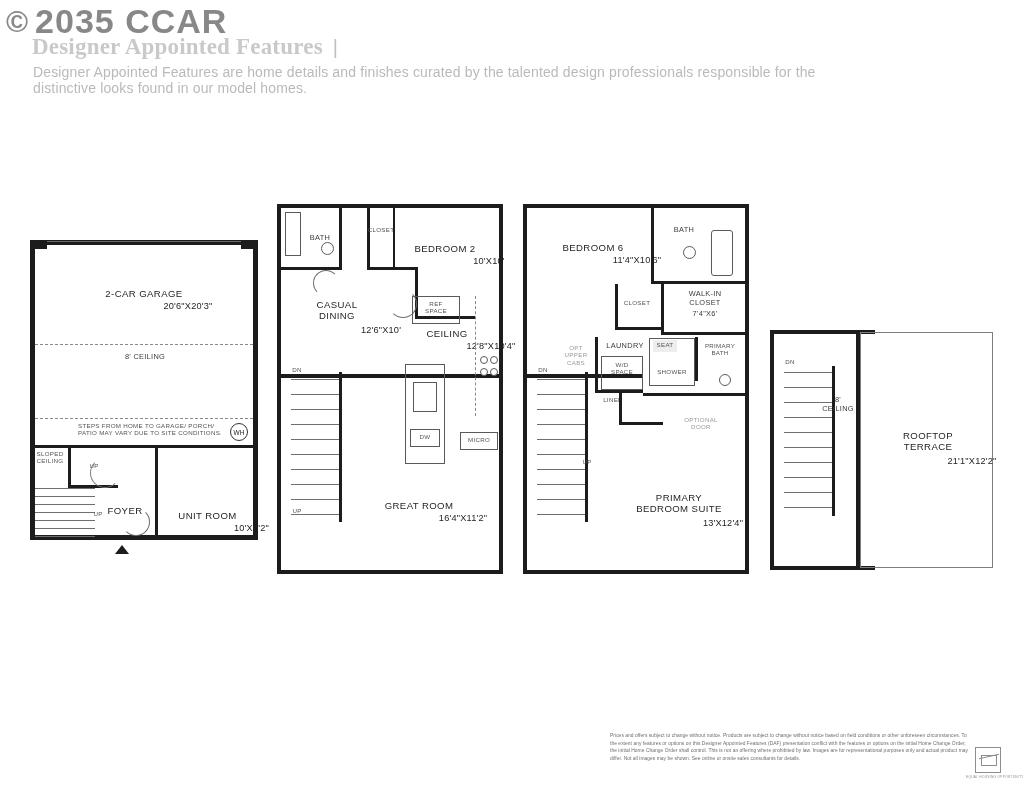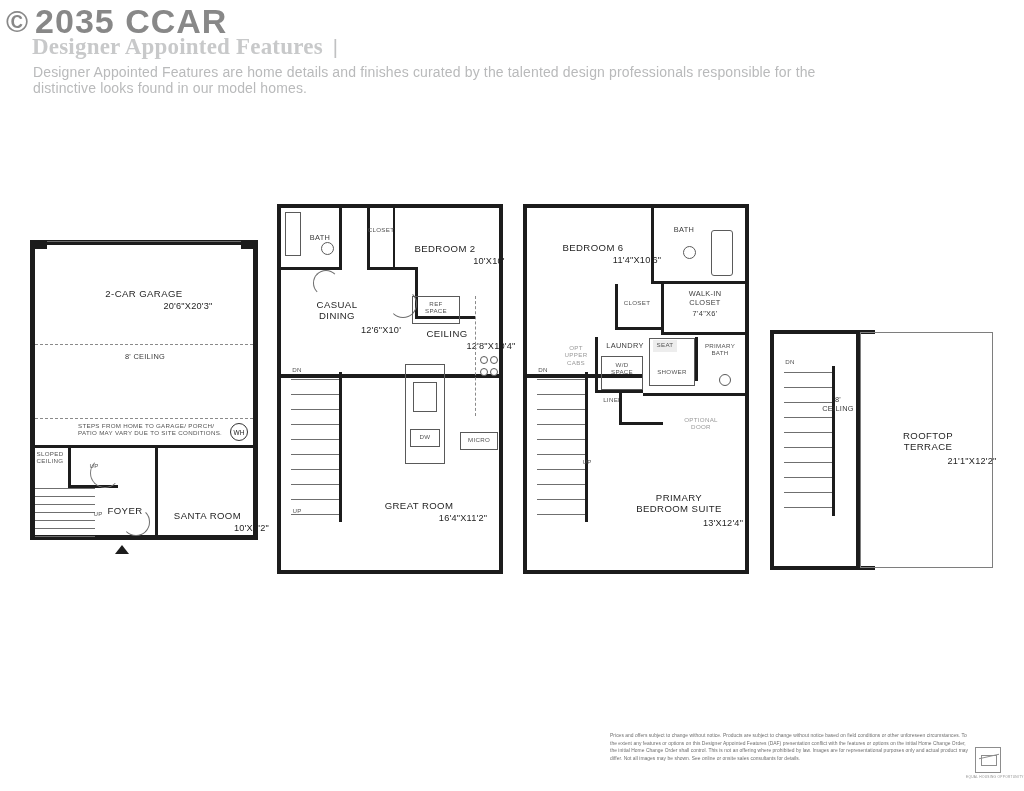--- a/index.html
+++ b/index.html
@@ -133,21 +133,21 @@
     <div class="lbl xs" style="left:0px; top:210px; width:40px;">SLOPED
 CEILING</div>
 
     <div class="circle-lbl" style="left:200px; top:183px; width:18px; height:18px;">WH</div>
 
     <div class="door-arc" style="left:60px; top:218px; width:30px; height:30px; border-color:#7a7a7a; border-top-color:transparent; border-right-color:transparent;"></div>
 
     <div class="lbl xs" style="left:54px; top:222px; width:20px;">UP</div>
     <div class="lbl room-name" style="left:65px; top:265px; width:60px;">FOYER</div>
 
-    <div class="lbl room-name" style="left:135px; top:270px; width:85px;">SANTA ROOM</div>
+    <div class="lbl room-name" style="left:135px; top:270px; width:85px;">UNIT ROOM</div>
     <div class="lbl room-dim" style="left:135px; top:283px; width:85px;">10'X8'2"</div>
 
     <div class="stair" style="left:5px; top:248px; width:60px; height:50px;">
       <div class="tread" style="top:0;"></div>
         <div class="tread" style="top:8px;"></div>
       <div class="tread" style="top:16px;"></div>
         <div class="tread" style="top:24px;"></div>
       <div class="tread" style="top:32px;"></div>
         <div class="tread" style="top:40px;"></div>
       <div class="tread" style="top:48px;"></div>

